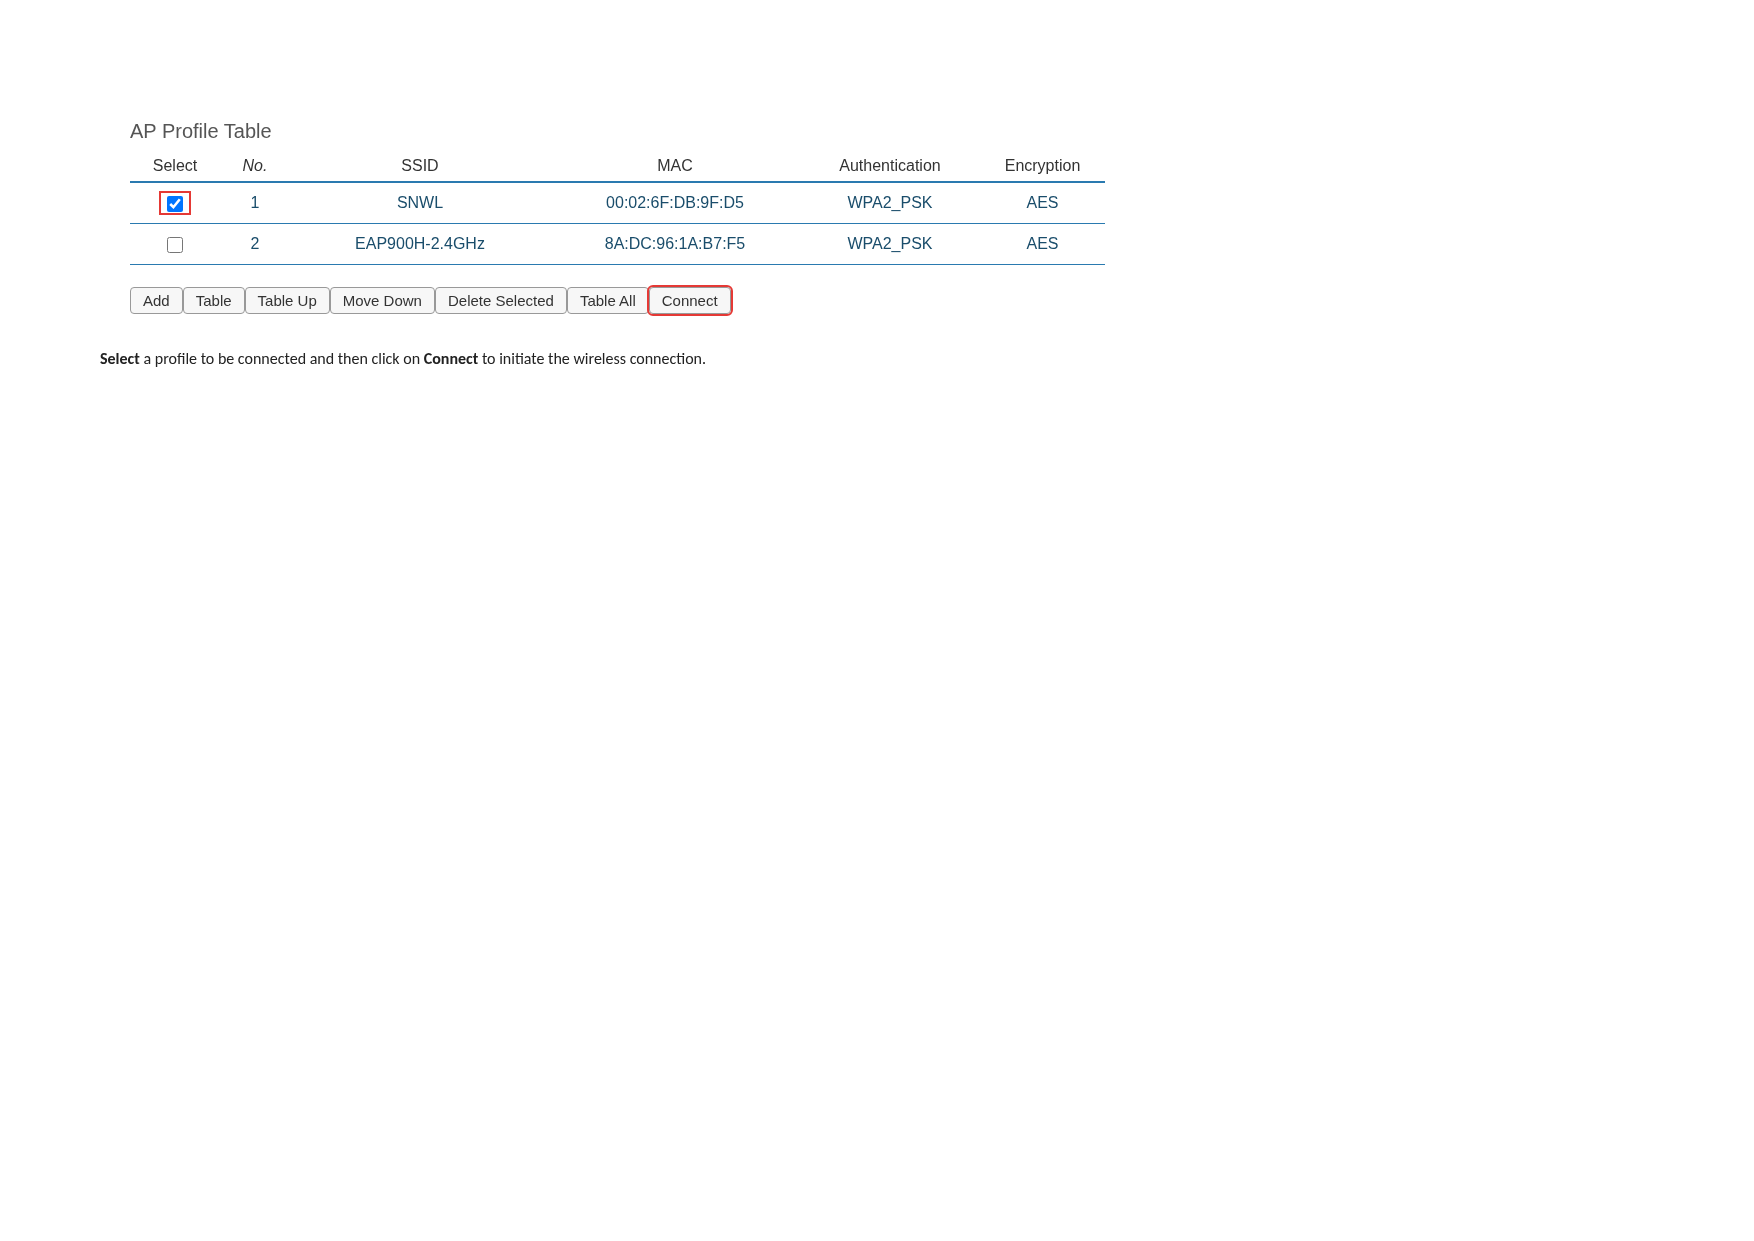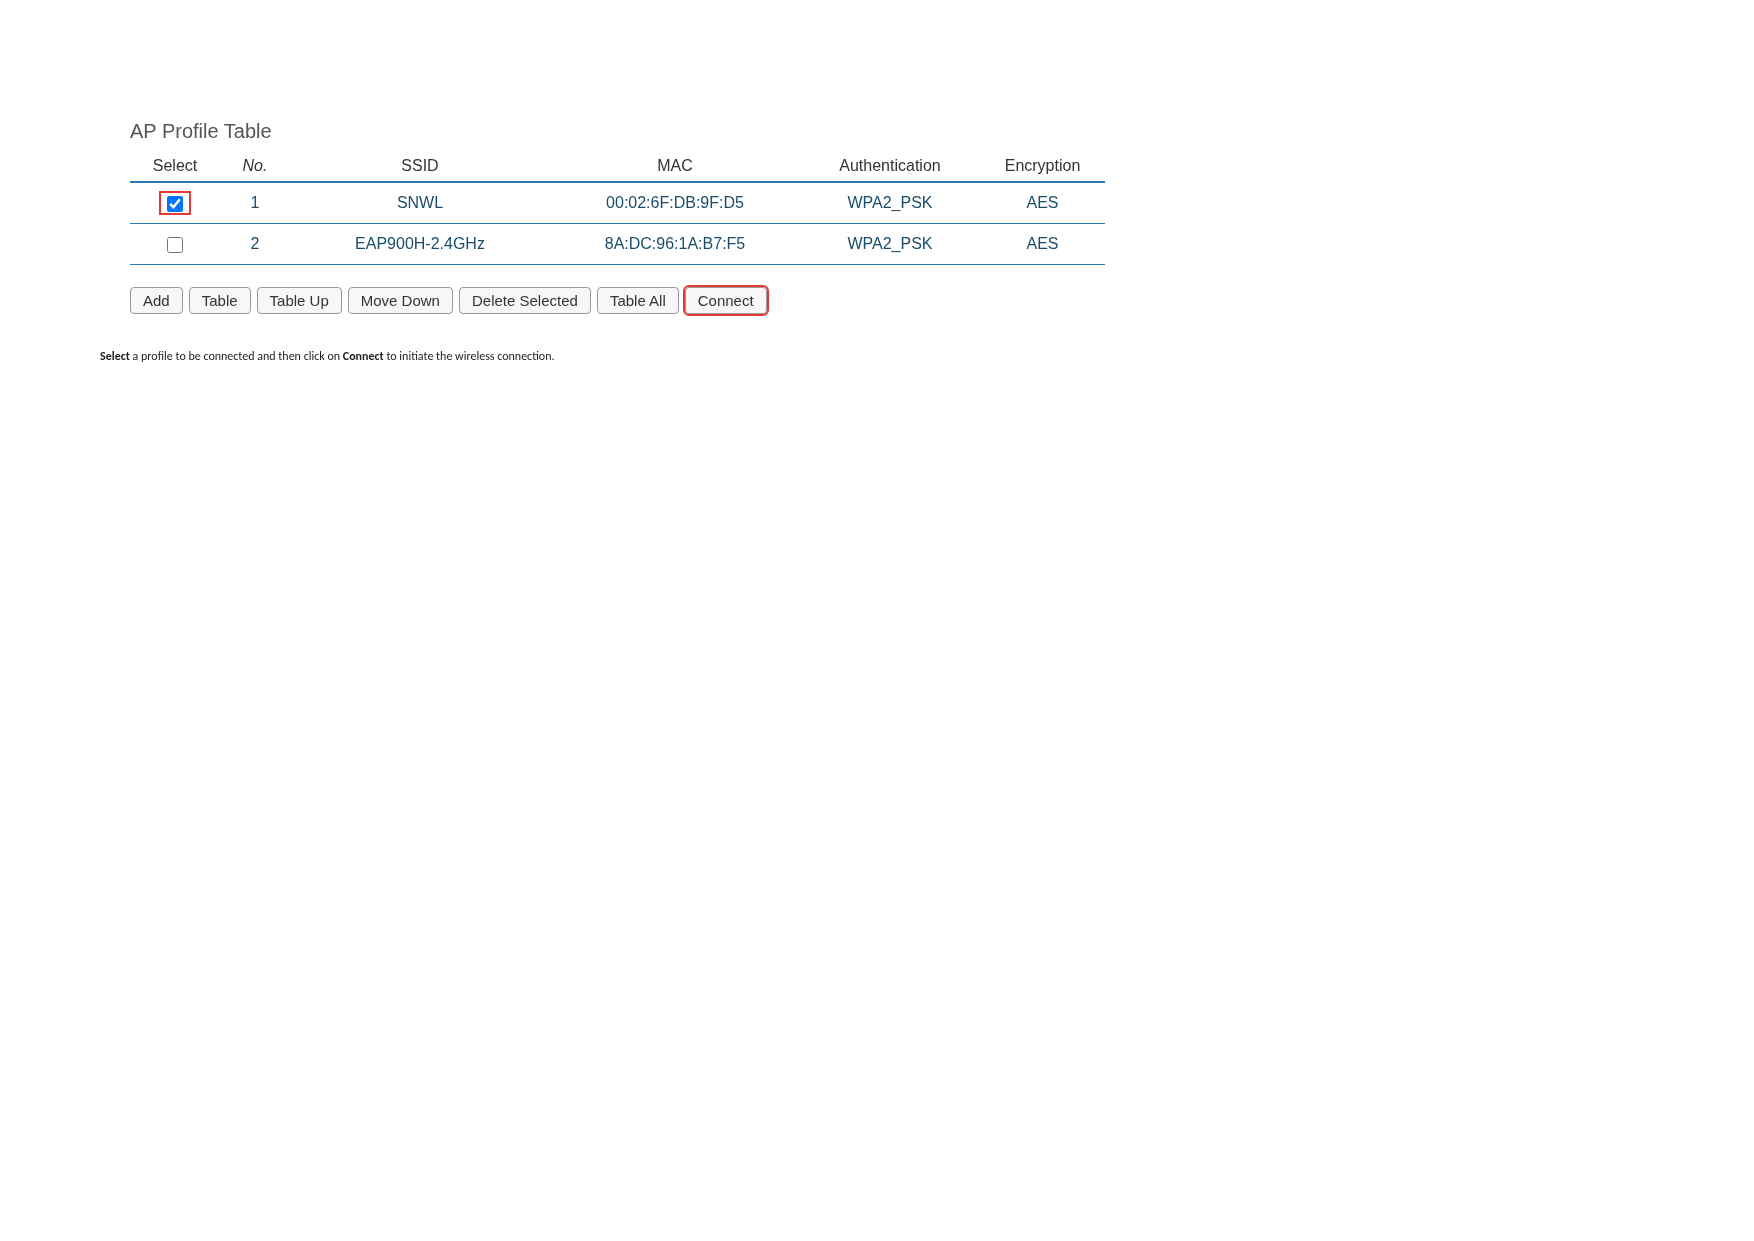--- a/index.html
+++ b/index.html
@@ -56,39 +56,38 @@
     }
     input[type="checkbox"] {
       width: 16px;
       height: 16px;
       vertical-align: middle;
     }
     .button-row {
       margin-top: 22px;
       margin-left: 30px;
       display: flex;
-      gap: 6px;
     }
     .btn {
       background: #f7f7f7;
       border: 1px solid #999;
       border-radius: 4px;
       padding: 4px 12px;
       font-size: 15px;
       color: #333;
       cursor: pointer;
       font-family: inherit;
     }
     .btn-highlight {
       outline: 2px solid #e53935;
       outline-offset: 0px;
     }
     .instruction {
       margin-top: 35px;
-      font-size: 12px;
+      font-size: 16px;
       color: #222;
       font-family: Calibri, Arial, sans-serif;
     }
     .instruction b {
       font-weight: bold;
     }
   </style>
 </head>
 <body>
 

